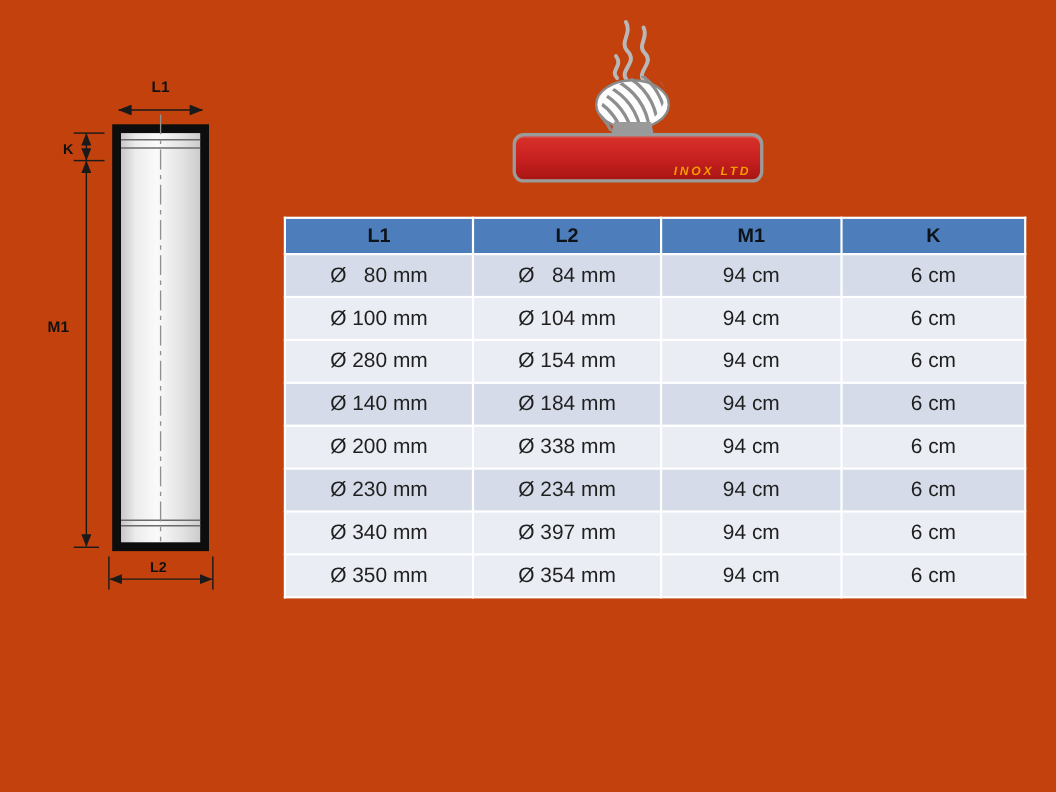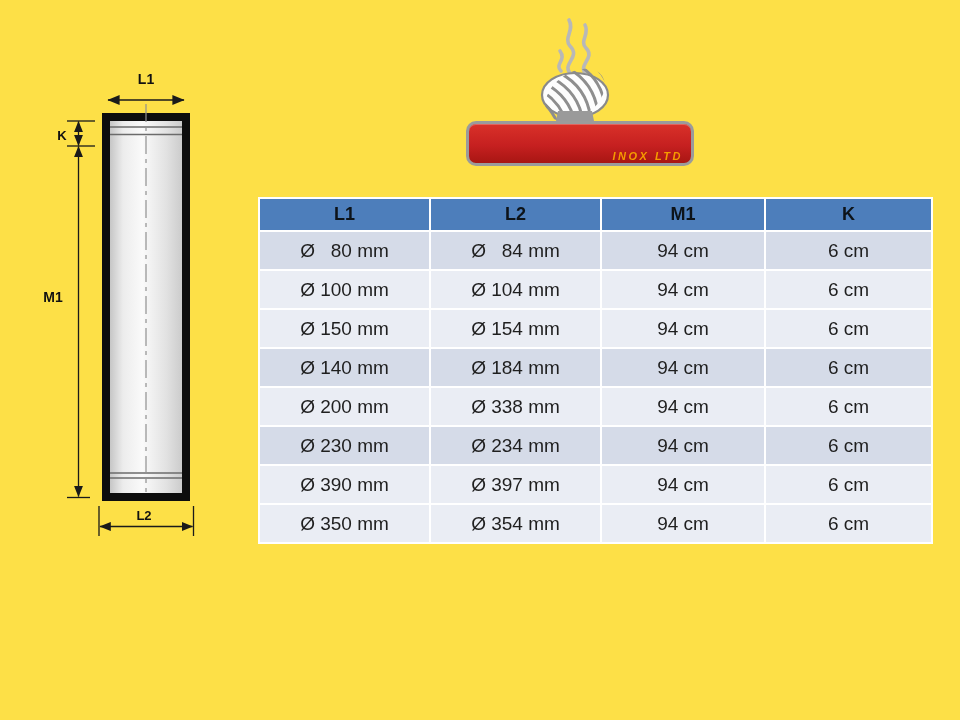--- a/index.html
+++ b/index.html
@@ -4,21 +4,21 @@
 <style>
   html, body { margin: 0; padding: 0; }
   body {
     width: 960px; height: 720px;
     background: #ffffff;
     font-family: "Liberation Sans", sans-serif;
   }
   .page {
     position: relative;
     width: 960px; height: 720px;
-    background: #fde047;
+    background: #c2410c;
     overflow: hidden;
   }
 
   
   .diagram { position: absolute; left: 0; top: 0; }
 
   
   .logo { position: absolute; left: 455px; top: 14px; width: 250px; height: 155px; }
   .logo-art { position: absolute; left: 0; top: 0; }
   .banner {
@@ -187,21 +187,21 @@
         <td>94 cm</td>
         <td>6 cm</td>
       </tr>
       <tr class="light">
         <td>Ø 100 mm</td>
         <td>Ø 104 mm</td>
         <td>94 cm</td>
         <td>6 cm</td>
       </tr>
       <tr class="light">
-        <td>Ø 150 mm</td>
+        <td>Ø 280 mm</td>
         <td>Ø 154 mm</td>
         <td>94 cm</td>
         <td>6 cm</td>
       </tr>
       <tr class="dark">
         <td>Ø 140 mm</td>
         <td>Ø 184 mm</td>
         <td>94 cm</td>
         <td>6 cm</td>
       </tr>
@@ -211,21 +211,21 @@
         <td>94 cm</td>
         <td>6 cm</td>
       </tr>
       <tr class="dark">
         <td>Ø 230 mm</td>
         <td>Ø 234 mm</td>
         <td>94 cm</td>
         <td>6 cm</td>
       </tr>
       <tr class="light">
-        <td>Ø 390 mm</td>
+        <td>Ø 340 mm</td>
         <td>Ø 397 mm</td>
         <td>94 cm</td>
         <td>6 cm</td>
       </tr>
       <tr class="light">
         <td>Ø 350 mm</td>
         <td>Ø 354 mm</td>
         <td>94 cm</td>
         <td>6 cm</td>
       </tr>

